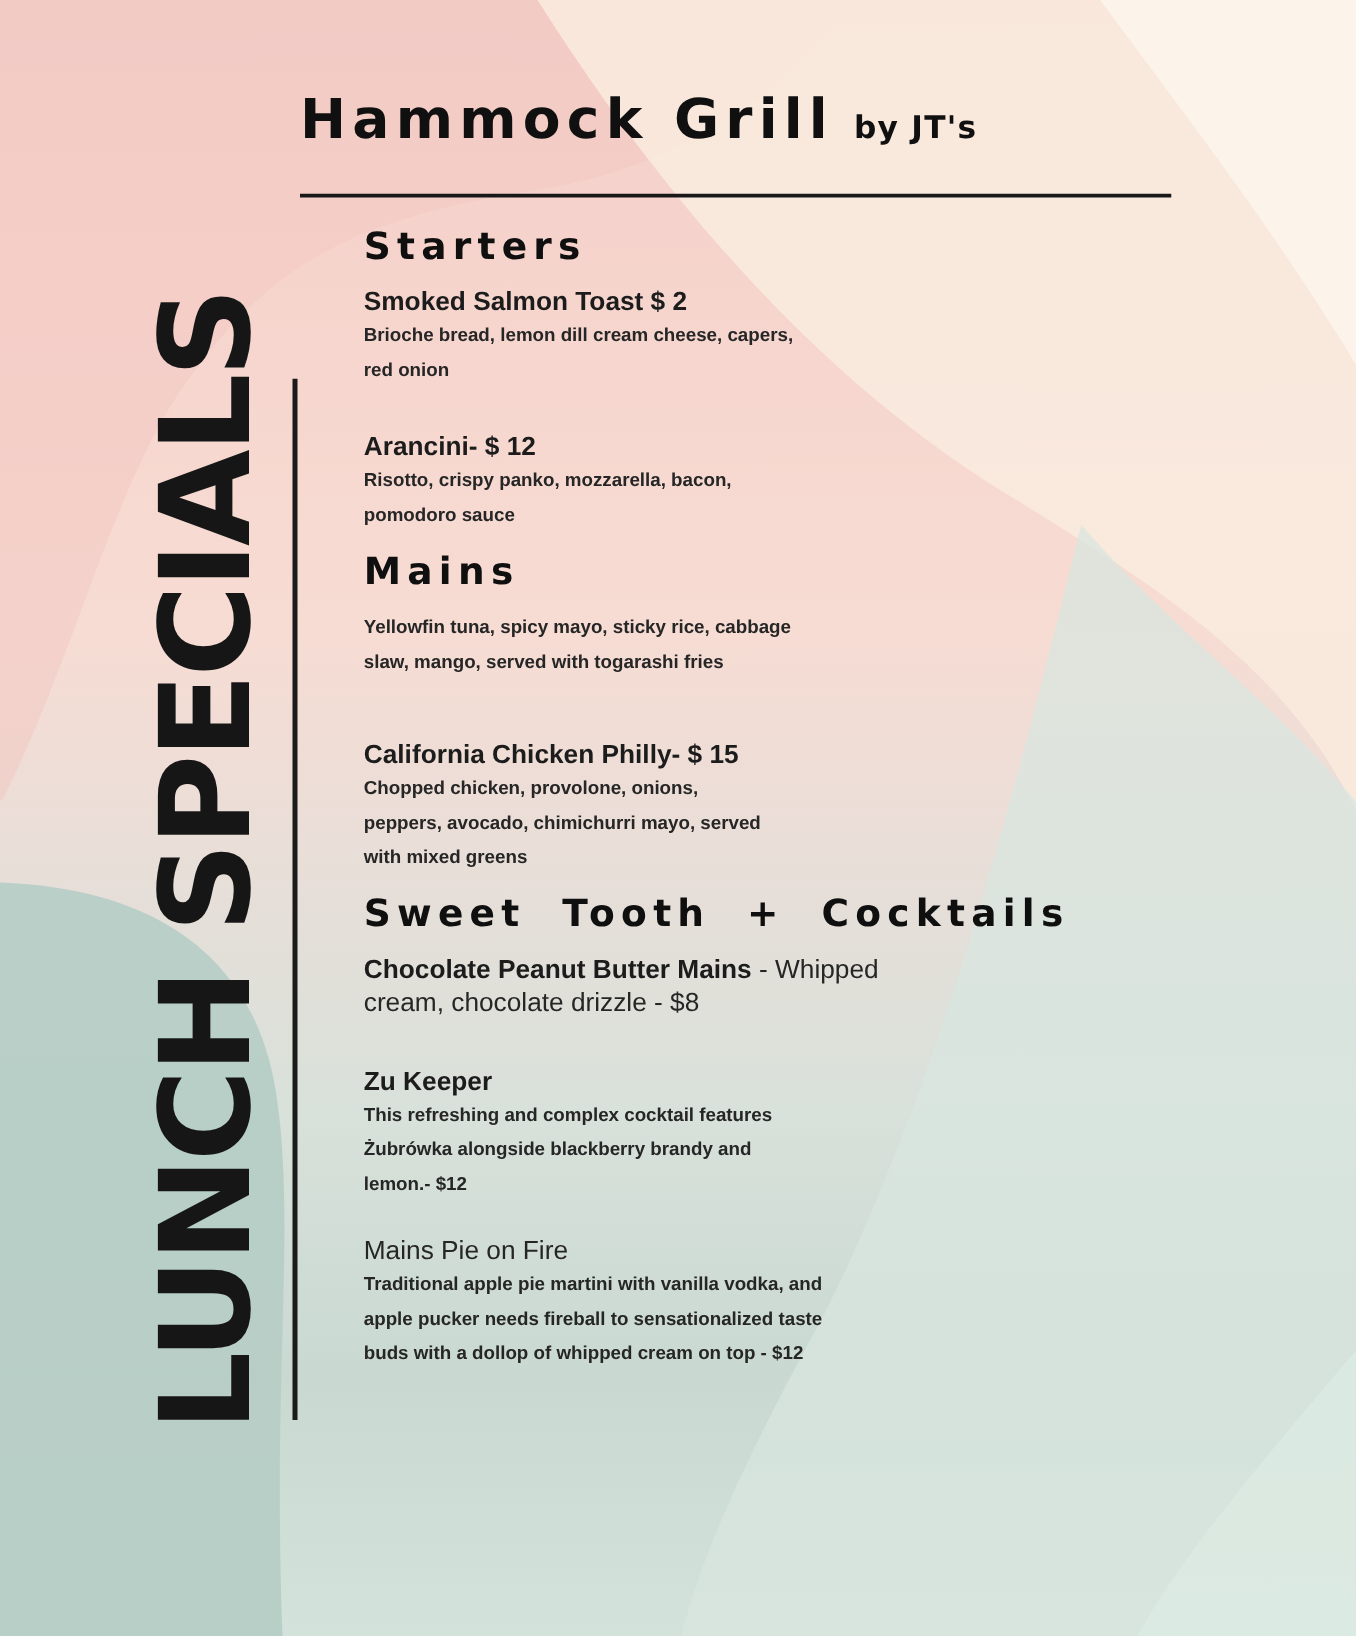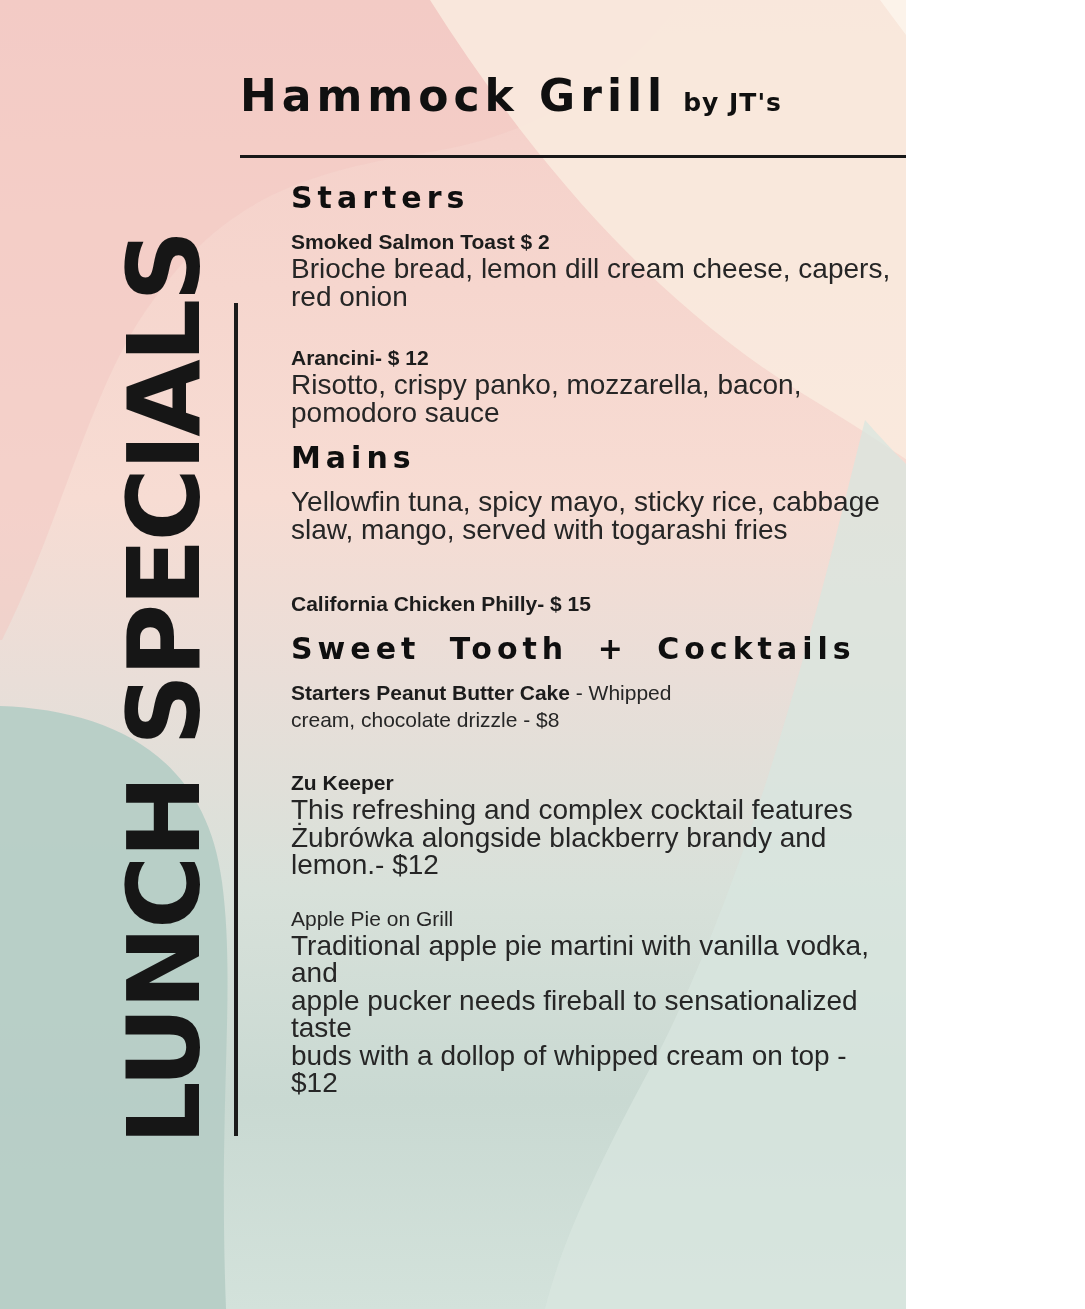--- a/index.html
+++ b/index.html
@@ -1,25 +1,24 @@
 <!DOCTYPE html>
 <html><head>
 <meta charset="utf-8">
 <style>
   html,body{margin:0;padding:0;background:#ffffff;}
   .canvas{
     position:relative;
-    width:862px;height:1309px;
+    width:1085px;height:1309px;
     overflow:hidden;
     font-family:"Liberation Sans",sans-serif;
     color:#222222;
     background:linear-gradient(180deg,
       #f4cec8 0%, #f6d6ce 22%, #f7dcd3 38%,
       #e9ded8 52%, #d8e1da 68%, #c9d9d2 84%, #d3e2db 100%);
-    padding-left:44px;
   }
   svg.bg{position:absolute;left:0;top:0;width:1085px;height:1309px;}
 
   
   .header{position:absolute;left:240px;top:70px;width:720px;}
   .title-line{white-space:nowrap;}
   .title{
     font-family:"DejaVu Sans",sans-serif;
     font-weight:700;font-size:44px;letter-spacing:5px;color:#101010;
   }
@@ -62,21 +61,21 @@
   .item.gap-xl{margin-bottom:36px;}
   .item.gap-md{margin-bottom:26px;}
   .item:last-child{margin-bottom:0;}
   .sec-sweet h2.sec{margin-bottom:14px;}
   .iname{
     margin:0;font-size:21px;line-height:27px;font-weight:700;color:#1c1c1c;
     white-space:pre-line;
   }
   .iname .reg,.iname.reg{font-weight:400;color:#262626;}
   .idesc{
-    margin:0;font-size:28px;line-height:27.5px;font-weight:400;color:#262626;
+    margin:0;font-size:15px;line-height:27.5px;font-weight:700;color:#262626;
     white-space:pre-line;
   }
 </style>
 </head>
 <body>
 
 <div class="canvas">
 
   <svg class="bg" viewBox="0 0 1085 1309" aria-hidden="true">
 
@@ -123,37 +122,40 @@
     </section>
 
     <section class="sec-mains">
       <h2 class="sec">Mains</h2>
       <div class="item gap-lg">
         <p class="idesc">Yellowfin tuna, spicy mayo, sticky rice, cabbage
 slaw, mango, served with togarashi fries</p>
       </div>
       <div class="item">
         <p class="iname">California Chicken Philly- $ 15</p>
+        <p class="idesc">Chopped chicken, provolone, onions,
+peppers, avocado, chimichurri mayo, served
+with mixed greens</p>
       </div>
     </section>
 
     <section class="sec-sweet">
       <h2 class="sec">Sweet Tooth + Cocktails</h2>
       <div class="item gap-xl">
-        <p class="iname"><span>Starters Peanut Butter Cake</span><span class="reg"> - Whipped
+        <p class="iname"><span>Chocolate Peanut Butter Mains</span><span class="reg"> - Whipped
 cream, chocolate drizzle - $8</span></p>
       </div>
       <div class="item gap-md">
         <p class="iname">Zu Keeper</p>
         <p class="idesc">This refreshing and complex cocktail features
 Żubrówka alongside blackberry brandy and
 lemon.-  $12</p>
       </div>
       <div class="item">
-        <p class="iname reg">Apple Pie on Grill</p>
+        <p class="iname reg">Mains Pie on Fire</p>
         <p class="idesc">Traditional apple pie martini with vanilla vodka, and
 apple pucker needs fireball to sensationalized taste
 buds with a dollop of whipped cream on top  - $12</p>
       </div>
     </section>
 
   </main>
 </div>
 
 </body></html>

